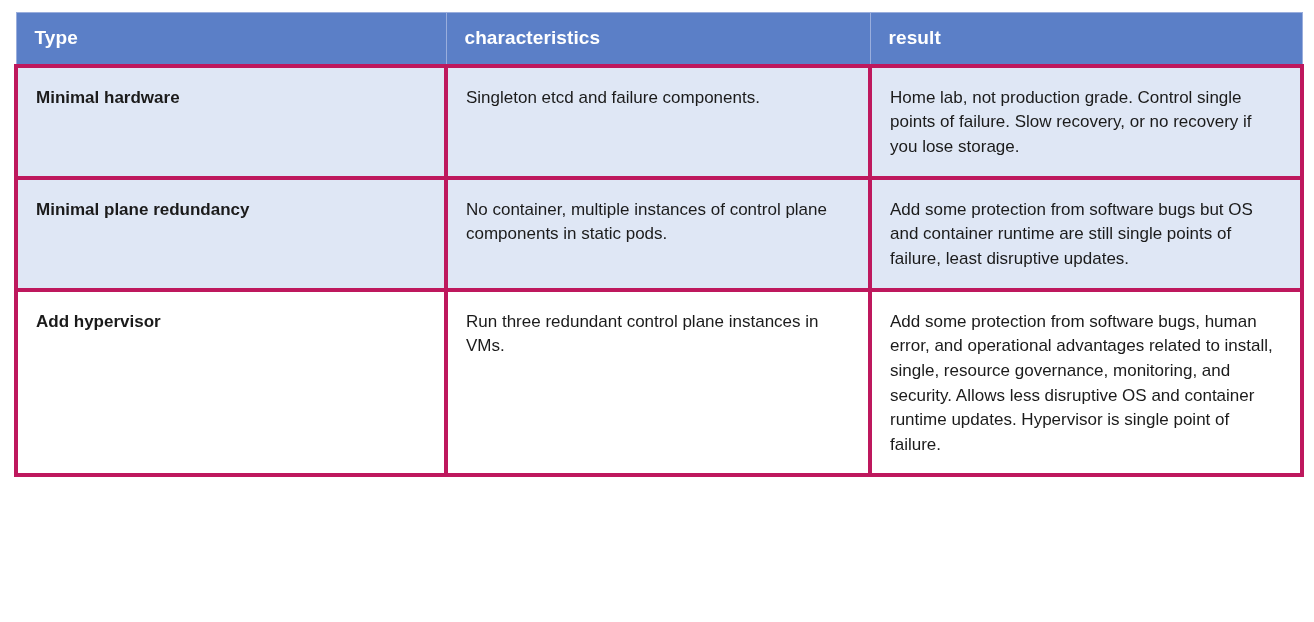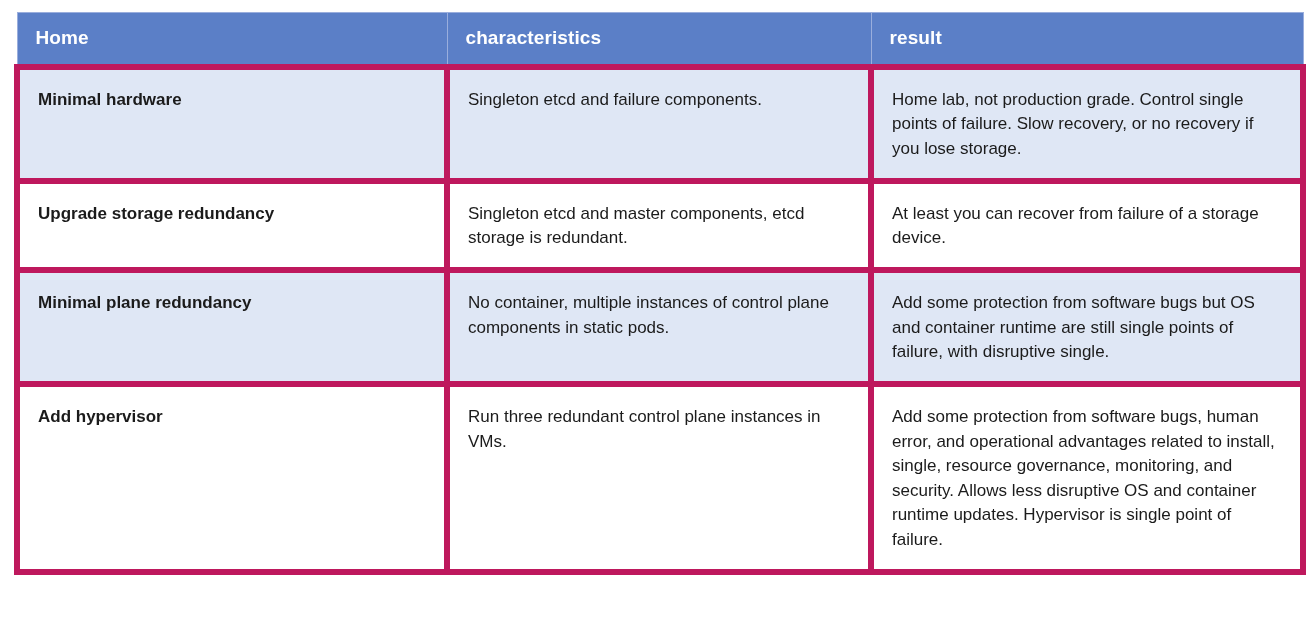--- a/index.html
+++ b/index.html
@@ -34,21 +34,21 @@
     color: #ffffff;
     text-align: left;
     font-size: 19px;
     font-weight: bold;
     padding: 13px 18px 14px 18px;
     border: 1px solid #9aaedd;
     line-height: 1.25;
     letter-spacing: 0.1px;
   }
   table.comparison tbody td {
-    border: 6px solid #be185d;
+    border: 4px solid #be185d;
     padding: 18px 18px 16px 18px;
     font-size: 17px;
     line-height: 1.45;
     color: #1b1b1b;
     vertical-align: top;
   }
   table.comparison tbody tr.shaded td {
     background: #dfe7f5;
   }
   table.comparison tbody tr.plain td {
@@ -66,40 +66,35 @@
 
 <div class="page">
   <table class="comparison">
     <colgroup>
       <col class="c1">
       <col class="c2">
       <col class="c3">
     </colgroup>
     <thead>
       <tr>
-        <th>Home</th>
+        <th>Type</th>
         <th>characteristics</th>
         <th>result</th>
       </tr>
     </thead>
     <tbody>
       <tr class="shaded">
         <td class="type-cell">Minimal hardware</td>
         <td class="char-cell">Singleton etcd and failure components.</td>
         <td class="result-cell">Home lab, not production grade. Control single points of failure. Slow recovery, or no recovery if you lose storage.</td>
       </tr>
-      <tr class="plain">
-        <td class="type-cell">Upgrade storage redundancy</td>
-        <td class="char-cell">Singleton etcd and master components, etcd storage is redundant.</td>
-        <td class="result-cell">At least you can recover from failure of a storage device.</td>
-      </tr>
       <tr class="shaded">
         <td class="type-cell">Minimal plane redundancy</td>
         <td class="char-cell">No container, multiple instances of control plane components in static pods.</td>
-        <td class="result-cell">Add some protection from software bugs but OS and container runtime are still single points of failure, with disruptive single.</td>
+        <td class="result-cell">Add some protection from software bugs but OS and container runtime are still single points of failure, least disruptive updates.</td>
       </tr>
       <tr class="plain">
         <td class="type-cell">Add hypervisor</td>
         <td class="char-cell">Run three redundant control plane instances in VMs.</td>
         <td class="result-cell">Add some protection from software bugs, human error, and operational advantages related to install, single, resource governance, monitoring, and security. Allows less disruptive OS and container runtime updates. Hypervisor is single point of failure.</td>
       </tr>
     </tbody>
   </table>
 </div>
 

